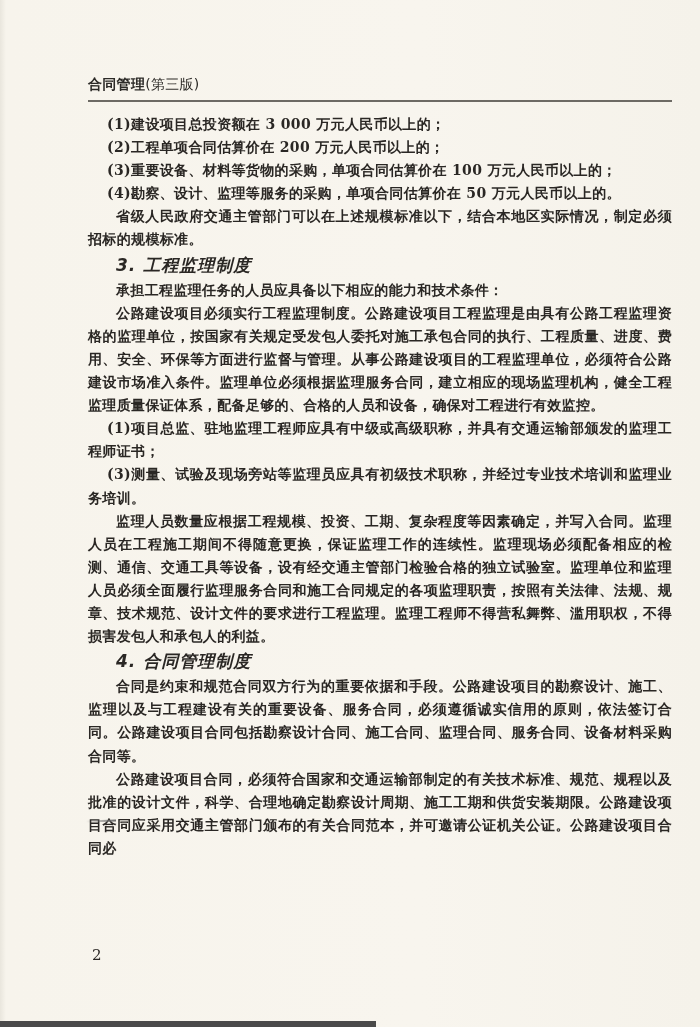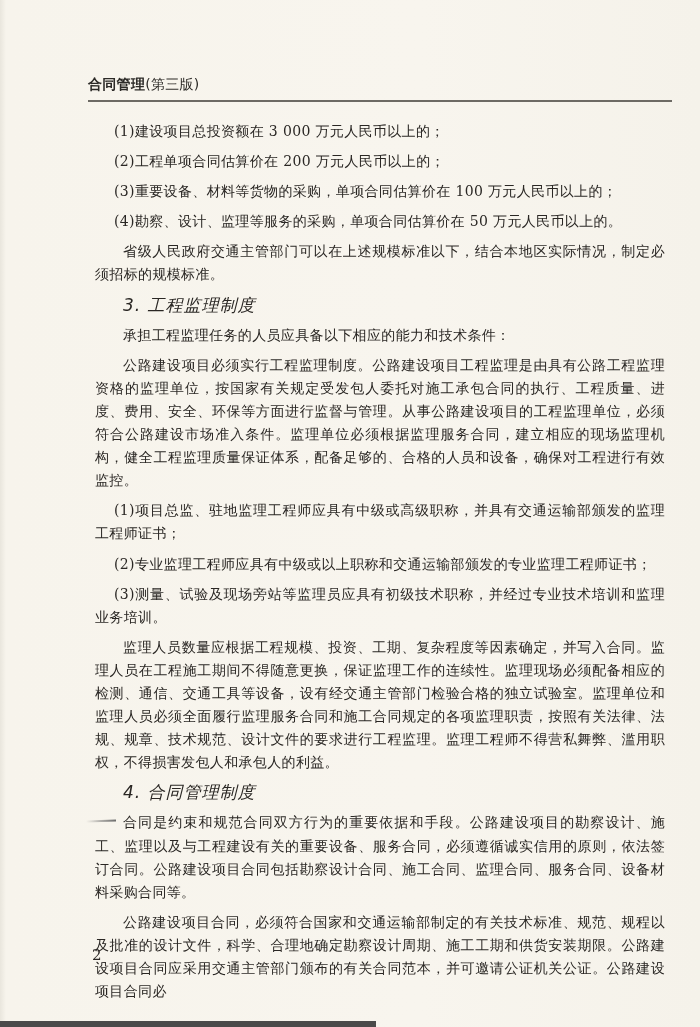--- a/index.html
+++ b/index.html
@@ -22,21 +22,21 @@
   .running-head .sub { font-weight:normal; }
   .rule {
     position:absolute; left:88px; top:100px; width:584px; height:1.5px;
     background:#6d6a64;
   }
   .body {
     position:absolute; left:88px; top:113px; width:584px;
     font-size:14px; line-height:23.1px; text-align:justify;
     letter-spacing:0.35px;
   }
-  .body p { margin:7px; text-indent:28px; }
+  .body p { margin:0; text-indent:28px;font-weight:bold; }
   .body p.item { text-indent:19px; }
   .body p.heading {
     font-family:"DejaVu Sans","Liberation Sans",sans-serif;
     font-style:italic; font-size:17px; text-indent:28px;
     margin-top:2px; margin-bottom:2px; letter-spacing:1px;
   }
   .page-number {
     position:absolute; left:92px; top:946px;
     font-size:15px; color:#2a2724;
   }
@@ -62,21 +62,20 @@
   <div class="body">
     <p class="item">(1)建设项目总投资额在 3 000 万元人民币以上的；</p>
     <p class="item">(2)工程单项合同估算价在 200 万元人民币以上的；</p>
     <p class="item">(3)重要设备、材料等货物的采购，单项合同估算价在 100 万元人民币以上的；</p>
     <p class="item">(4)勘察、设计、监理等服务的采购，单项合同估算价在 50 万元人民币以上的。</p>
     <p>省级人民政府交通主管部门可以在上述规模标准以下，结合本地区实际情况，制定必须招标的规模标准。</p>
     <p class="heading">3. 工程监理制度</p>
     <p>承担工程监理任务的人员应具备以下相应的能力和技术条件：</p>
     <p>公路建设项目必须实行工程监理制度。公路建设项目工程监理是由具有公路工程监理资格的监理单位，按国家有关规定受发包人委托对施工承包合同的执行、工程质量、进度、费用、安全、环保等方面进行监督与管理。从事公路建设项目的工程监理单位，必须符合公路建设市场准入条件。监理单位必须根据监理服务合同，建立相应的现场监理机构，健全工程监理质量保证体系，配备足够的、合格的人员和设备，确保对工程进行有效监控。</p>
     <p class="item">(1)项目总监、驻地监理工程师应具有中级或高级职称，并具有交通运输部颁发的监理工程师证书；</p>
-    <p class="item">(2)专业监理工程师应具有中级或以上职称和交通运输部颁发的专业监理工程师证书；</p>
     <p class="item">(3)测量、试验及现场旁站等监理员应具有初级技术职称，并经过专业技术培训和监理业务培训。</p>
     <p>监理人员数量应根据工程规模、投资、工期、复杂程度等因素确定，并写入合同。监理人员在工程施工期间不得随意更换，保证监理工作的连续性。监理现场必须配备相应的检测、通信、交通工具等设备，设有经交通主管部门检验合格的独立试验室。监理单位和监理人员必须全面履行监理服务合同和施工合同规定的各项监理职责，按照有关法律、法规、规章、技术规范、设计文件的要求进行工程监理。监理工程师不得营私舞弊、滥用职权，不得损害发包人和承包人的利益。</p>
     <p class="heading">4. 合同管理制度</p>
     <p>合同是约束和规范合同双方行为的重要依据和手段。公路建设项目的勘察设计、施工、监理以及与工程建设有关的重要设备、服务合同，必须遵循诚实信用的原则，依法签订合同。公路建设项目合同包括勘察设计合同、施工合同、监理合同、服务合同、设备材料采购合同等。</p>
     <p>公路建设项目合同，必须符合国家和交通运输部制定的有关技术标准、规范、规程以及批准的设计文件，科学、合理地确定勘察设计周期、施工工期和供货安装期限。公路建设项目合同应采用交通主管部门颁布的有关合同范本，并可邀请公证机关公证。公路建设项目合同必</p>
   </div>
 
   <div class="pen-mark"></div>
   <div class="page-number">2</div>
   <div class="bottom-bar"></div>

